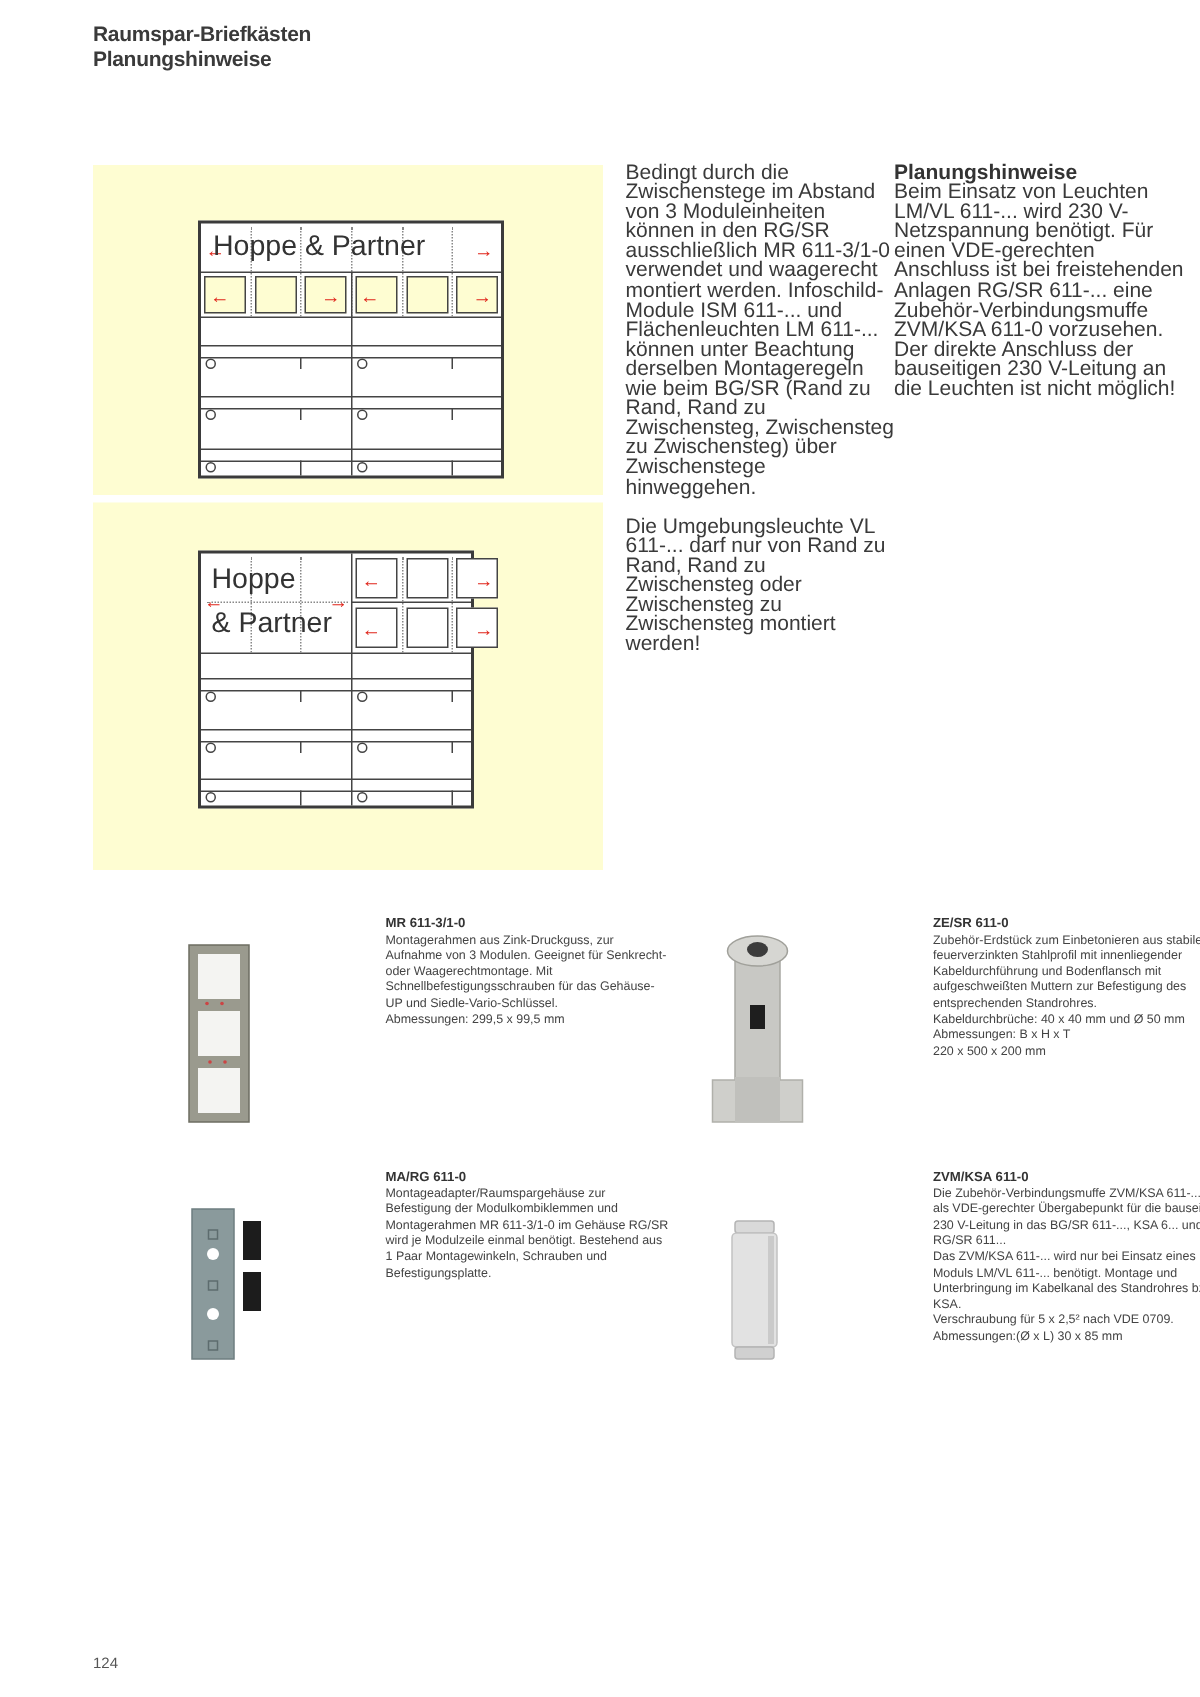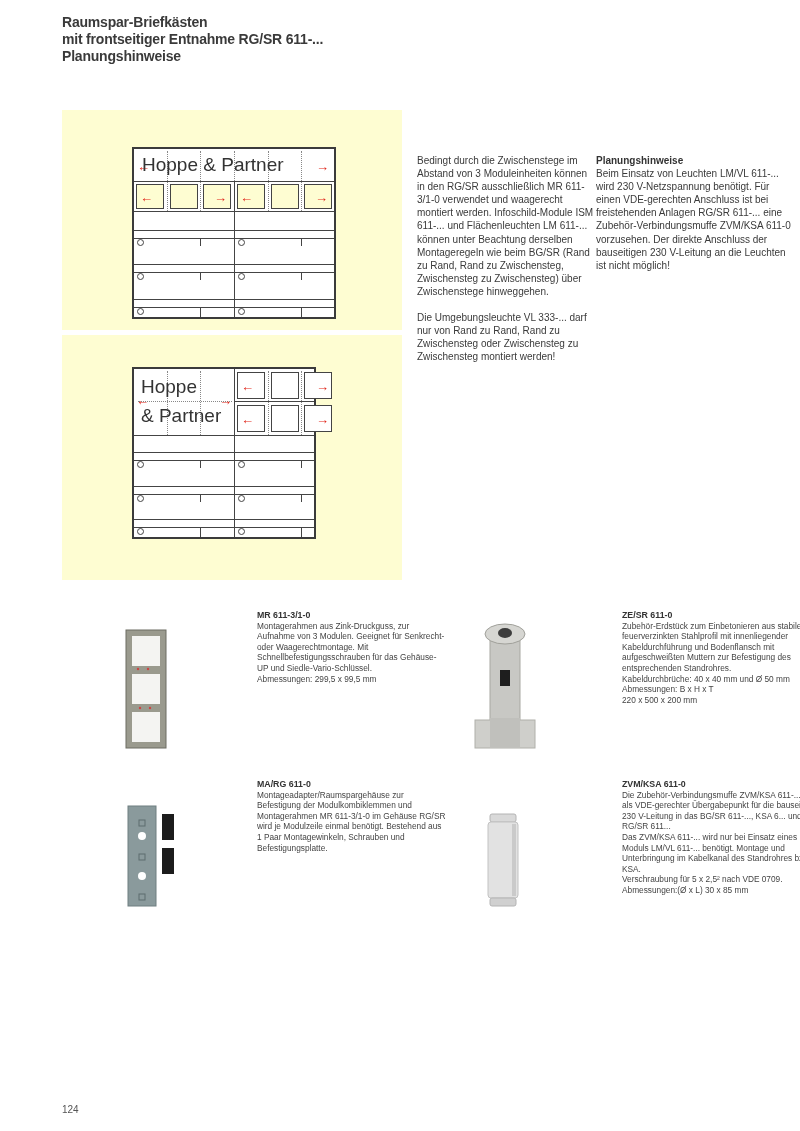--- a/index.html
+++ b/index.html
@@ -17,21 +17,21 @@
     .vline { position:absolute; top:0; bottom:0; width:1px; background:#444; }
     .hline { position:absolute; left:0; right:0; height:1px; background:#444; }
     .dotv { position:absolute; width:0; border-left:1px dotted #888; }
     .doth { position:absolute; height:0; border-top:1px dotted #888; }
     .mod { position:absolute; border:1px solid #444; background:#fefdd2; box-sizing:border-box; }
     .mod.w { background:#fff; }
     .arrow { position:absolute; color:#e0261b; font-size:13px; font-weight:bold; line-height:13px; }
     .sign-text { position:absolute; font-size:19px; color:#333; white-space:nowrap; line-height:20px; }
     .circ { position:absolute; width:5px; height:5px; border:1px solid #444; border-radius:50%; background:#fff; }
 
-    .col { position:absolute; font-size:10px; line-height:13.1px; color:#3a3a3a;margin-top:46px; }
+    .col { position:absolute; font-size:14px; line-height:13.1px; color:#3a3a3a; }
     .col p { margin:0; }
     .col .h { font-weight:bold; color:#333; }
     #col-mid { left:417px; top:108px; width:180px; }
     #col-right { left:596px; top:108px; width:195px; }
 
     .prod { position:absolute; font-size:8.3px; line-height:10.6px; color:#444;margin-left:28px; }
     .prod .h { font-weight:bold; color:#333; font-size:8.8px; }
     .prod p { margin:0; }
     #prod1 { left:229px; top:610px; width:190px; }
     #prod2 { left:594px; top:610px; width:200px; }
@@ -39,21 +39,20 @@
     #prod4 { left:594px; top:779px; width:200px; }
 
     .img { position:absolute; }
     .pagenum { position:absolute; left:62px; top:1104px; font-size:10px; color:#555; }
   </style>
 </head>
 <body>
 
 <div class="title">
   <div>Raumspar-Briefkästen</div>
-  <div>mit frontseitiger Entnahme RG/SR 611-...</div>
   <div>Planungshinweise</div>
 </div>
 
 <div class="panel" id="panel1">
   <div class="box" style="left:70px; top:37px; width:204px; height:172px;">
 
     <div class="hline" style="top:32px;"></div>
     <div class="hline" style="top:62px;"></div>
     <div class="dotv" style="left:33px; top:2px; height:60px;"></div>
     <div class="dotv" style="left:66px; top:2px; height:60px;"></div>
@@ -140,21 +139,21 @@
     <div class="circ" style="left:104px; top:92px;"></div>
     <div class="circ" style="left:3px; top:126px;"></div>
     <div class="circ" style="left:104px; top:126px;"></div>
     <div class="circ" style="left:3px; top:159px;"></div>
     <div class="circ" style="left:104px; top:159px;"></div>
   </div>
 </div>
 
 <div class="col" id="col-mid">
   <p>Bedingt durch die Zwischenstege im Abstand von 3 Moduleinheiten können in den RG/SR ausschließlich MR 611-3/1-0 verwendet und waagerecht montiert werden. Infoschild-Module ISM 611-... und Flächenleuchten LM 611-... können unter Beachtung derselben Montageregeln wie beim BG/SR (Rand zu Rand, Rand zu Zwischensteg, Zwischensteg zu Zwischensteg) über Zwischenstege hinweggehen.</p>
-  <p style="margin-top:13px;">Die Umgebungsleuchte VL 333-... darf nur von Rand zu Rand, Rand zu Zwischensteg oder Zwischensteg zu Zwischensteg montiert werden!</p>
+  <p style="margin-top:13px;">Die Umgebungsleuchte VL 611-... darf nur von Rand zu Rand, Rand zu Zwischensteg oder Zwischensteg zu Zwischensteg montiert werden!</p>
 </div>
 
 <div class="col" id="col-right">
   <p class="h">Planungshinweise</p>
   <p>Beim Einsatz von Leuchten LM/VL 611-... wird 230 V-Netzspannung benötigt. Für einen VDE-gerechten Anschluss ist bei freistehenden Anlagen RG/SR 611-... eine Zubehör-Verbindungsmuffe ZVM/KSA 611-0 vorzusehen. Der direkte Anschluss der bauseitigen 230 V-Leitung an die Leuchten ist nicht möglich!</p>
 </div>
 
 <svg class="img" style="left:122px; top:628px;" width="50" height="122" viewBox="0 0 50 122">
   <rect x="4" y="2" width="40" height="118" fill="#9a9a8e" stroke="#6d6d62" stroke-width="1"></rect>
   <rect x="10" y="8" width="28" height="30" fill="#f4f4f2"></rect>

